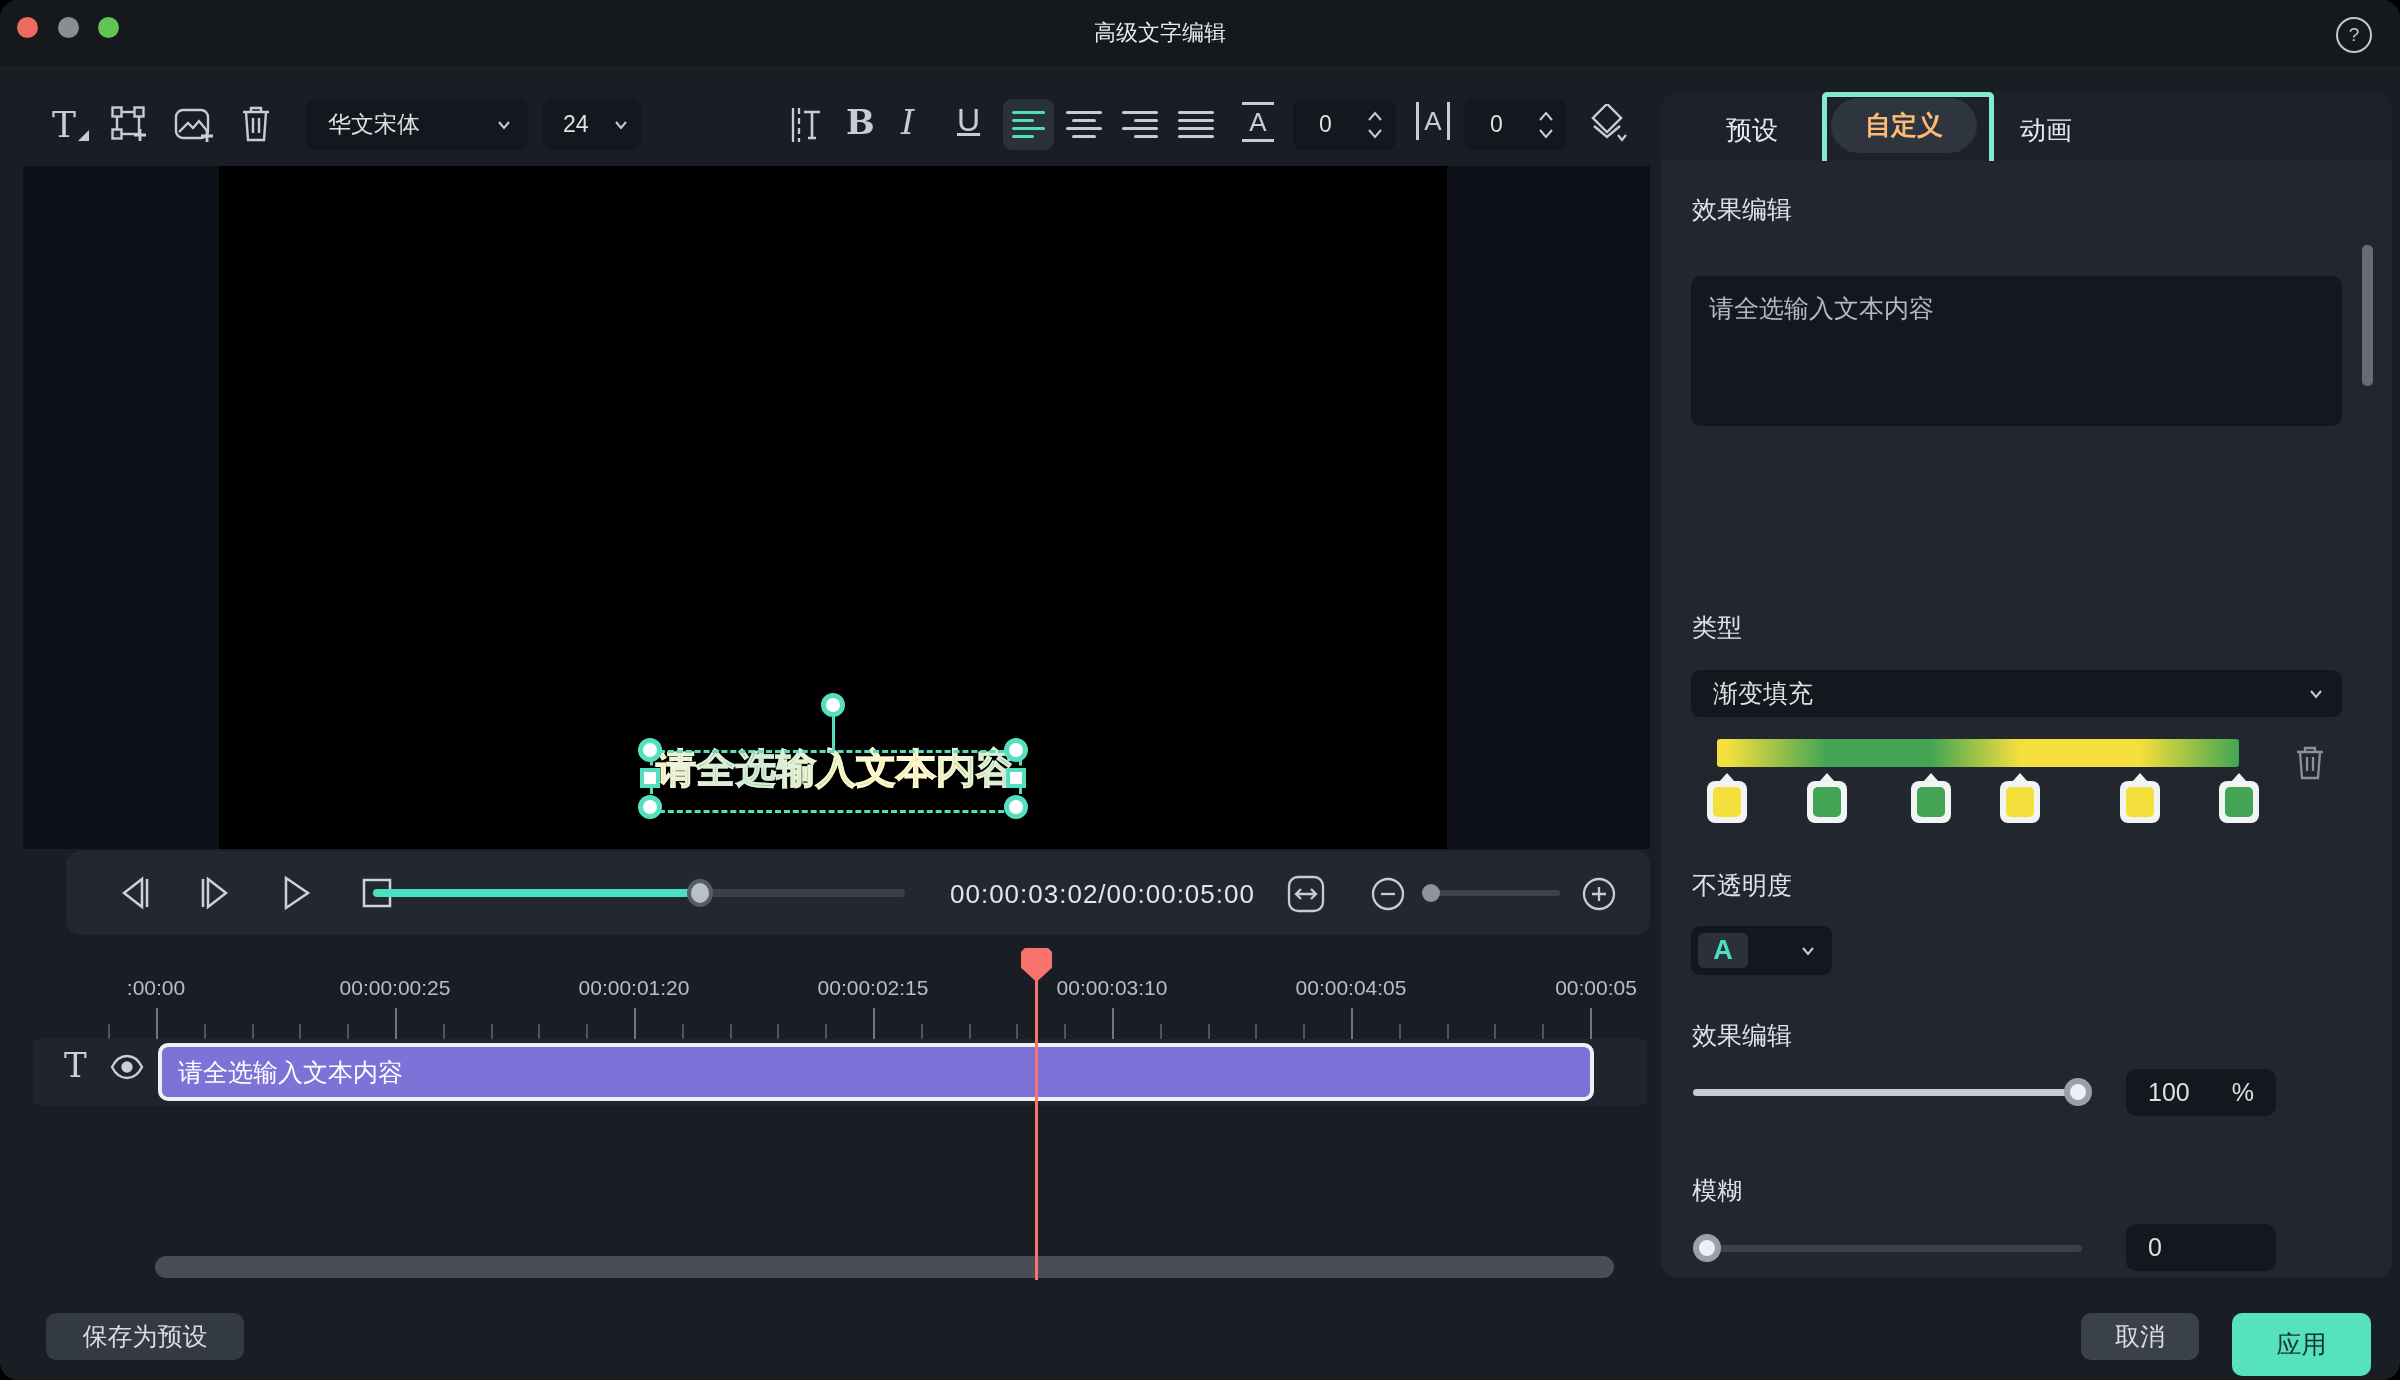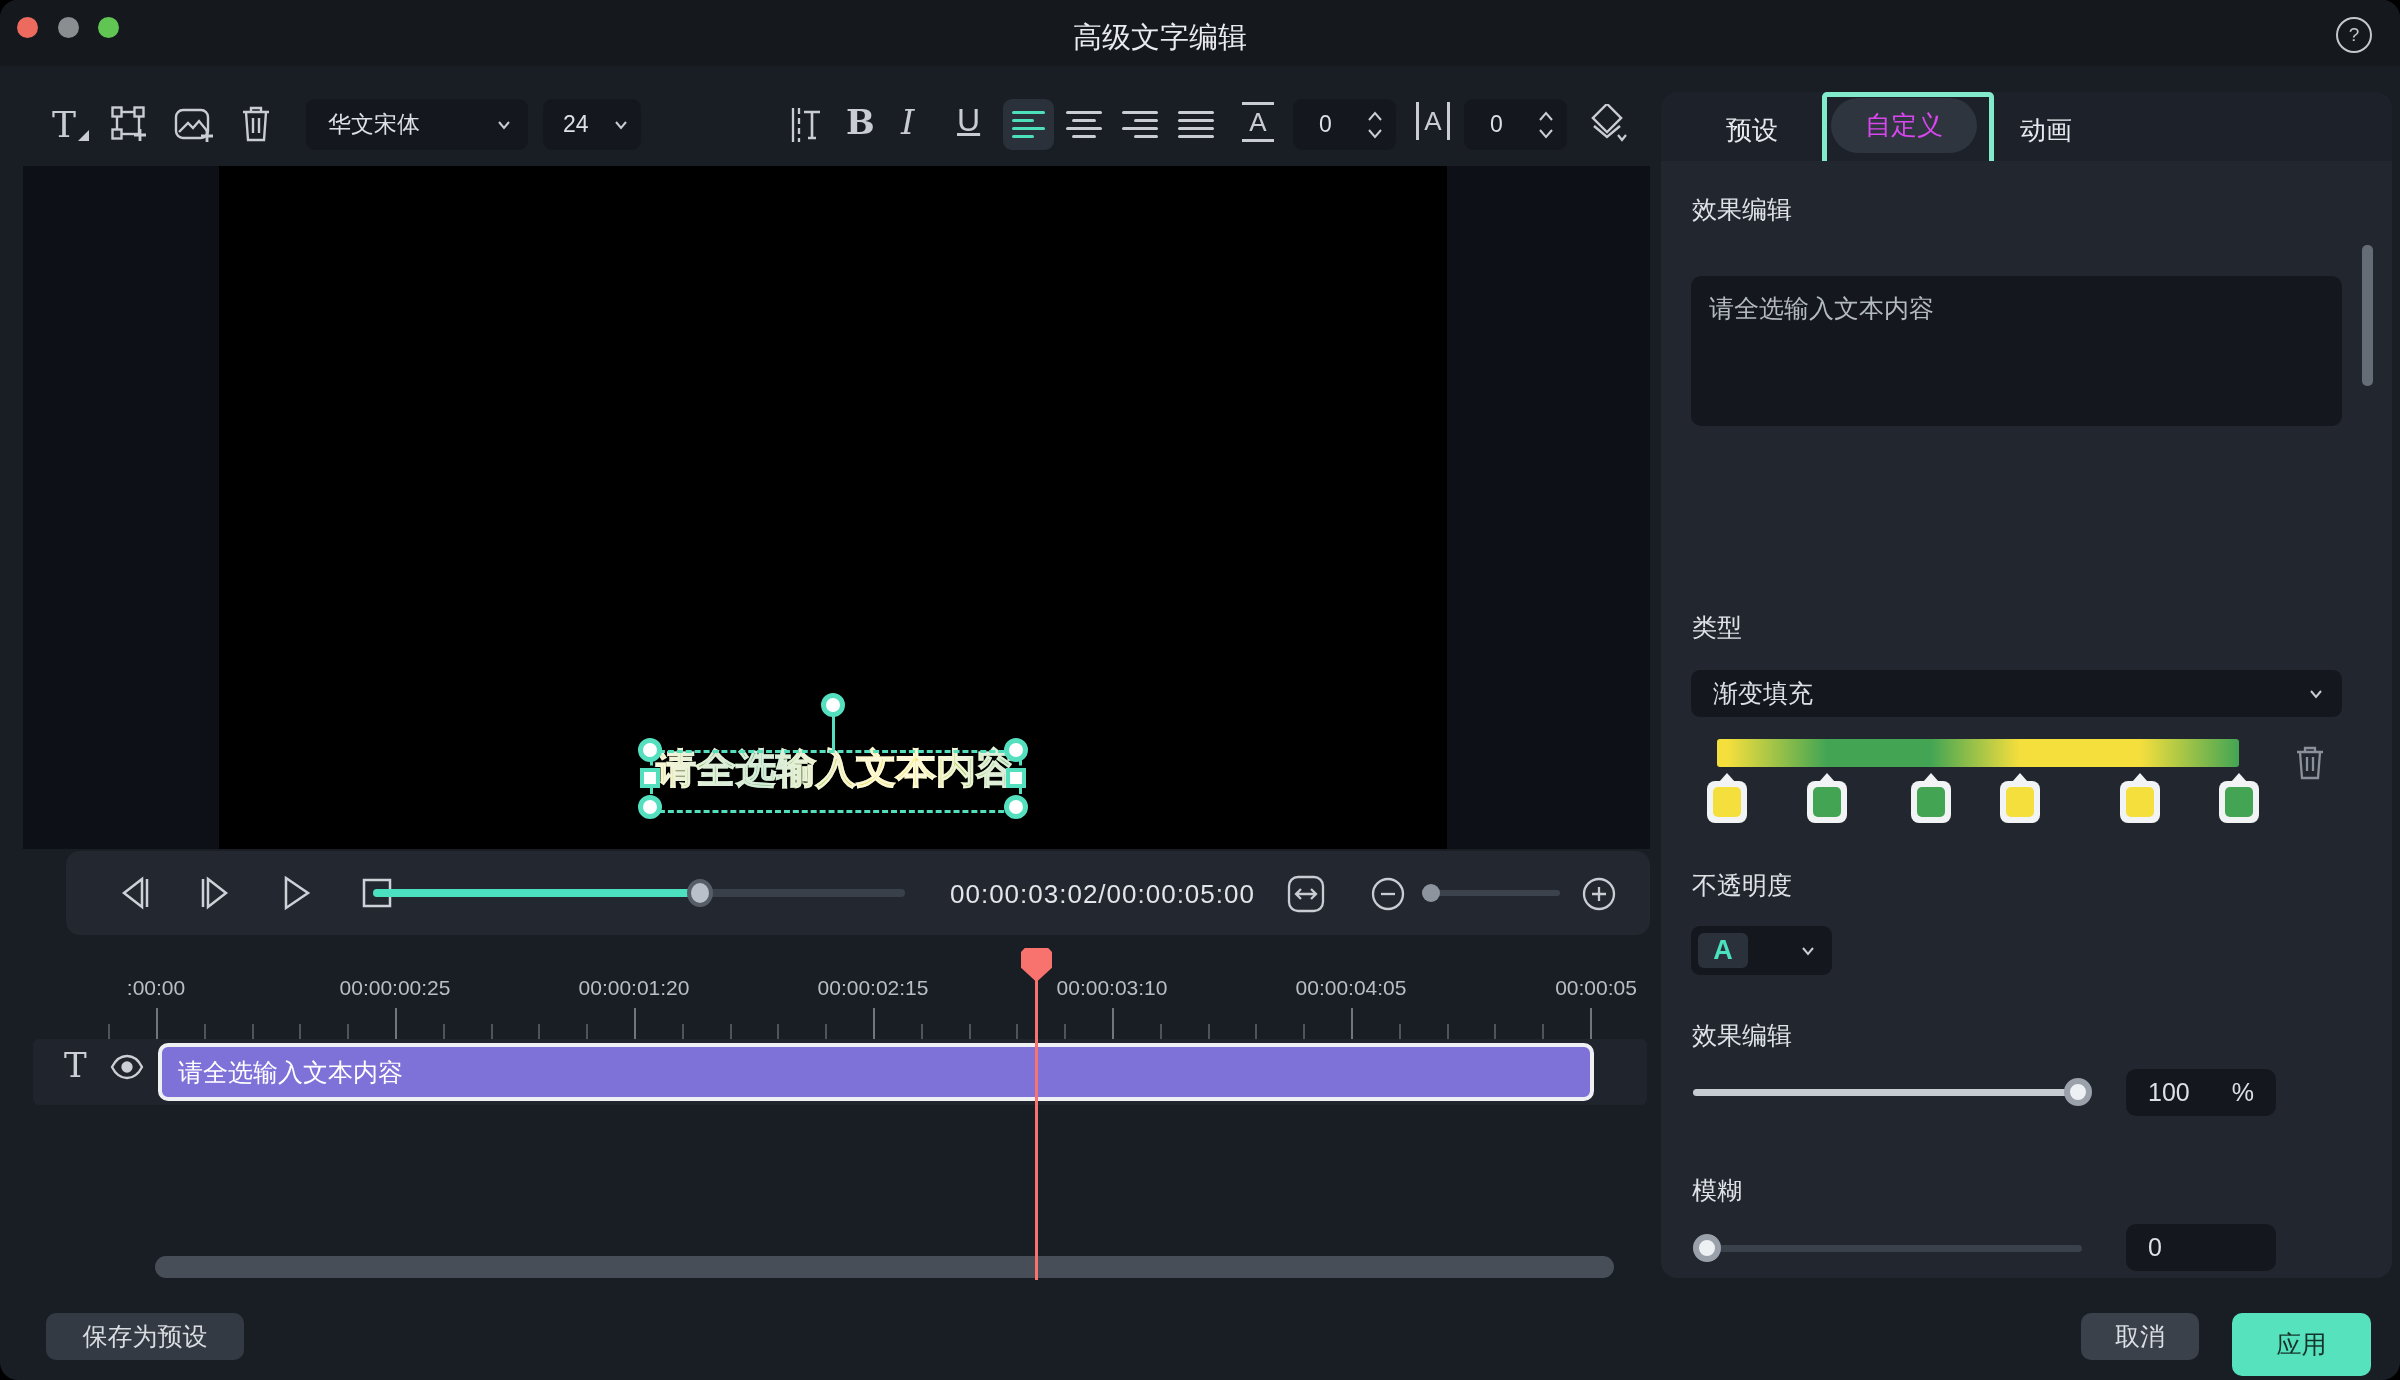--- a/index.html
+++ b/index.html
@@ -2,21 +2,21 @@
 <html><head>
 <meta charset="utf-8">
 <style>
   html,body{margin:0;padding:0;background:#000;}
   .app{position:relative;width:2400px;height:1380px;background:#191d24;border-radius:18px;overflow:hidden;
        font-family:"Liberation Sans","DejaVu Sans",sans-serif;color:#e6e9ed;}
   .abs{position:absolute;}
   
   .titlebar{left:0;top:0;width:2400px;height:66px;background:#15181d;}
   .light{width:21px;height:21px;border-radius:50%;top:17px;}
-  .title{left:0;top:18px;width:2320px;text-align:center;font-size:29px;color:#e8eaee;}
+  .title{left:0;top:18px;width:2320px;text-align:center;font-size:22px;color:#e8eaee;}
   .help{left:2336px;top:17px;width:32px;height:32px;border:2px solid #c3c8cf;border-radius:50%;
         color:#c3c8cf;font-size:19px;line-height:31px;text-align:center;}
   
   .icnbtn{color:#c9cdd3;}
   .dd{background:#14181e;border-radius:9px;display:flex;align-items:center;color:#dde1e6;font-size:23px;}
   .chev{width:16px;height:16px;}
   .stepper{background:#14181e;border-radius:9px;display:flex;align-items:center;color:#dde1e6;font-size:23px;}
   .alignbars div{height:3px;background:#c9cdd3;border-radius:2px;margin:5px 0;}
   .alignbars.teal div{background:#4de0bd;}
   
@@ -304,21 +304,21 @@
 
     <div class="abs" style="left:1035px;top:10px;width:3px;height:330px;background:#f8736d;"></div>
     <div class="abs" style="left:1021px;top:8px;width:31px;height:34px;background:#f8736d;
          clip-path:polygon(12% 0,88% 0,100% 12%,100% 58%,50% 100%,0 58%,0 12%);"></div>
   </div>
 
   <div class="abs panel">
 
     <div class="abs tabtxt" style="left:65px;top:21px;">预设</div>
     <div class="abs" style="left:170px;top:6px;width:146px;height:55px;background:#2f353e;border-radius:28px;display:flex;align-items:center;justify-content:center;">
-      <span class="tabtxt" style="color:#d946ef;">自定义</span>
+      <span class="tabtxt" style="color:#fdba74;font-weight:bold;">自定义</span>
     </div>
     <div class="abs" style="left:161px;top:0px;width:162px;height:65px;border:5px solid #82ebcc;border-radius:5px;"></div>
     <div class="abs tabtxt" style="left:359px;top:21px;">动画</div>
 
     <div class="pcontent">
       <div class="abs seclabel" style="left:31px;top:32px;">效果编辑</div>
       <textarea class="abs inputbox" style="left: 30px; top: 115px; width: 651px; height: 150px; border: none; outline: none; resize: none; color: rgb(179, 185, 193); font-size: 25px; padding: 16px 18px; box-sizing: border-box; font-family: &quot;Liberation Sans&quot;, &quot;DejaVu Sans&quot;, sans-serif;">请全选输入文本内容</textarea>
 
       <div class="abs" style="left:701px;top:84px;width:11px;height:141px;border-radius:5px;background:#646c76;"></div>
 

